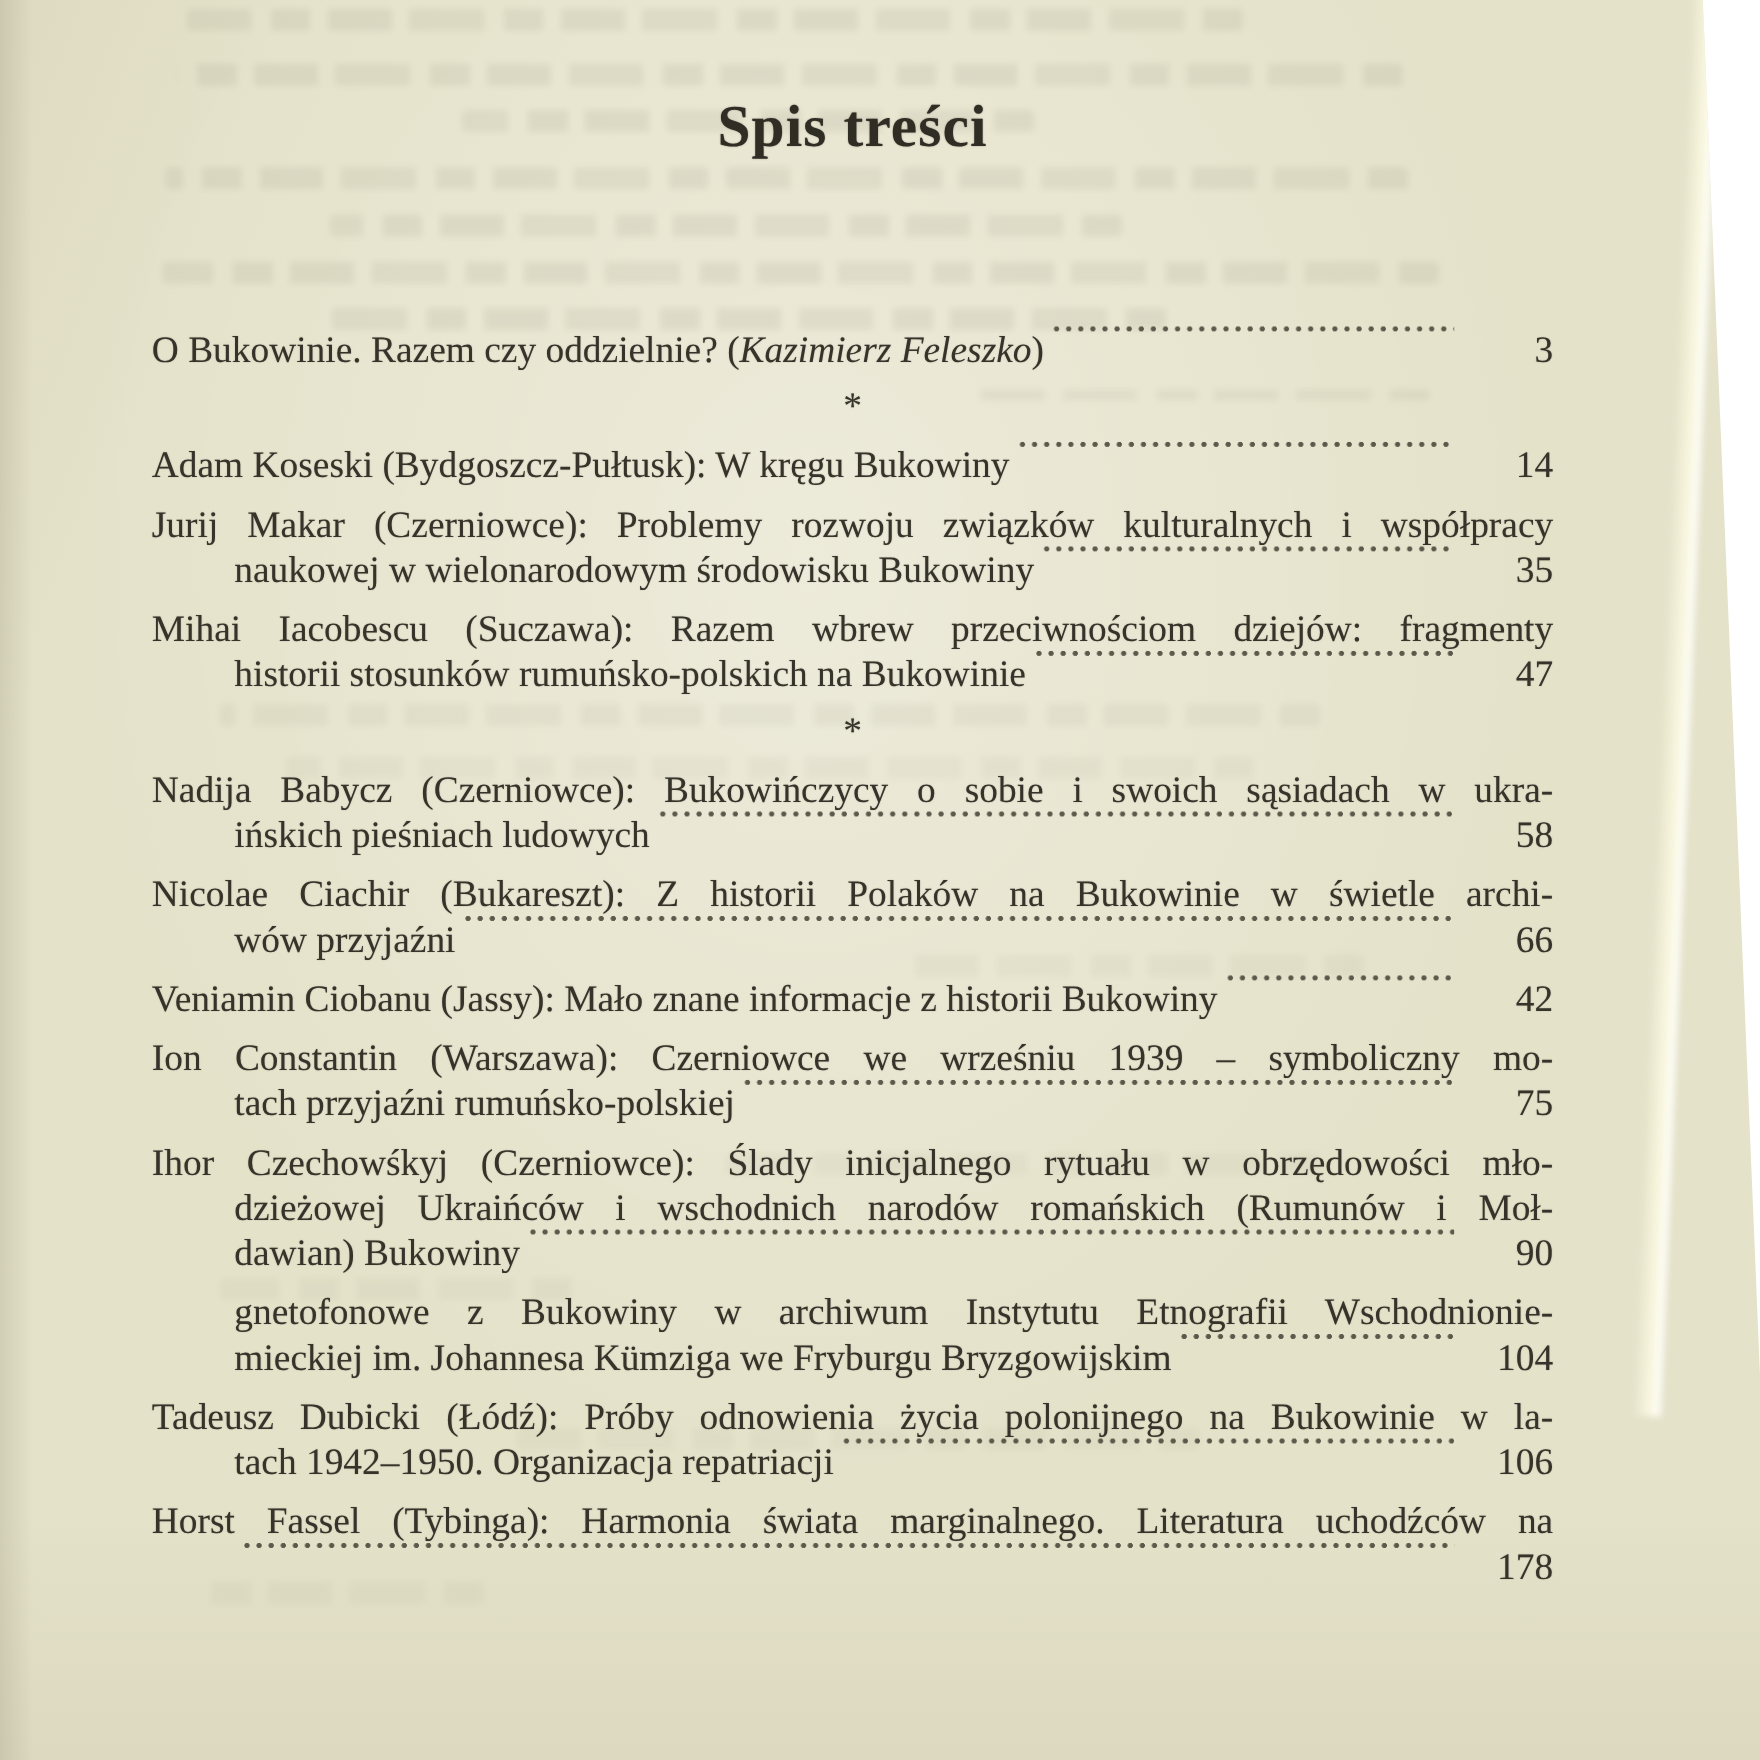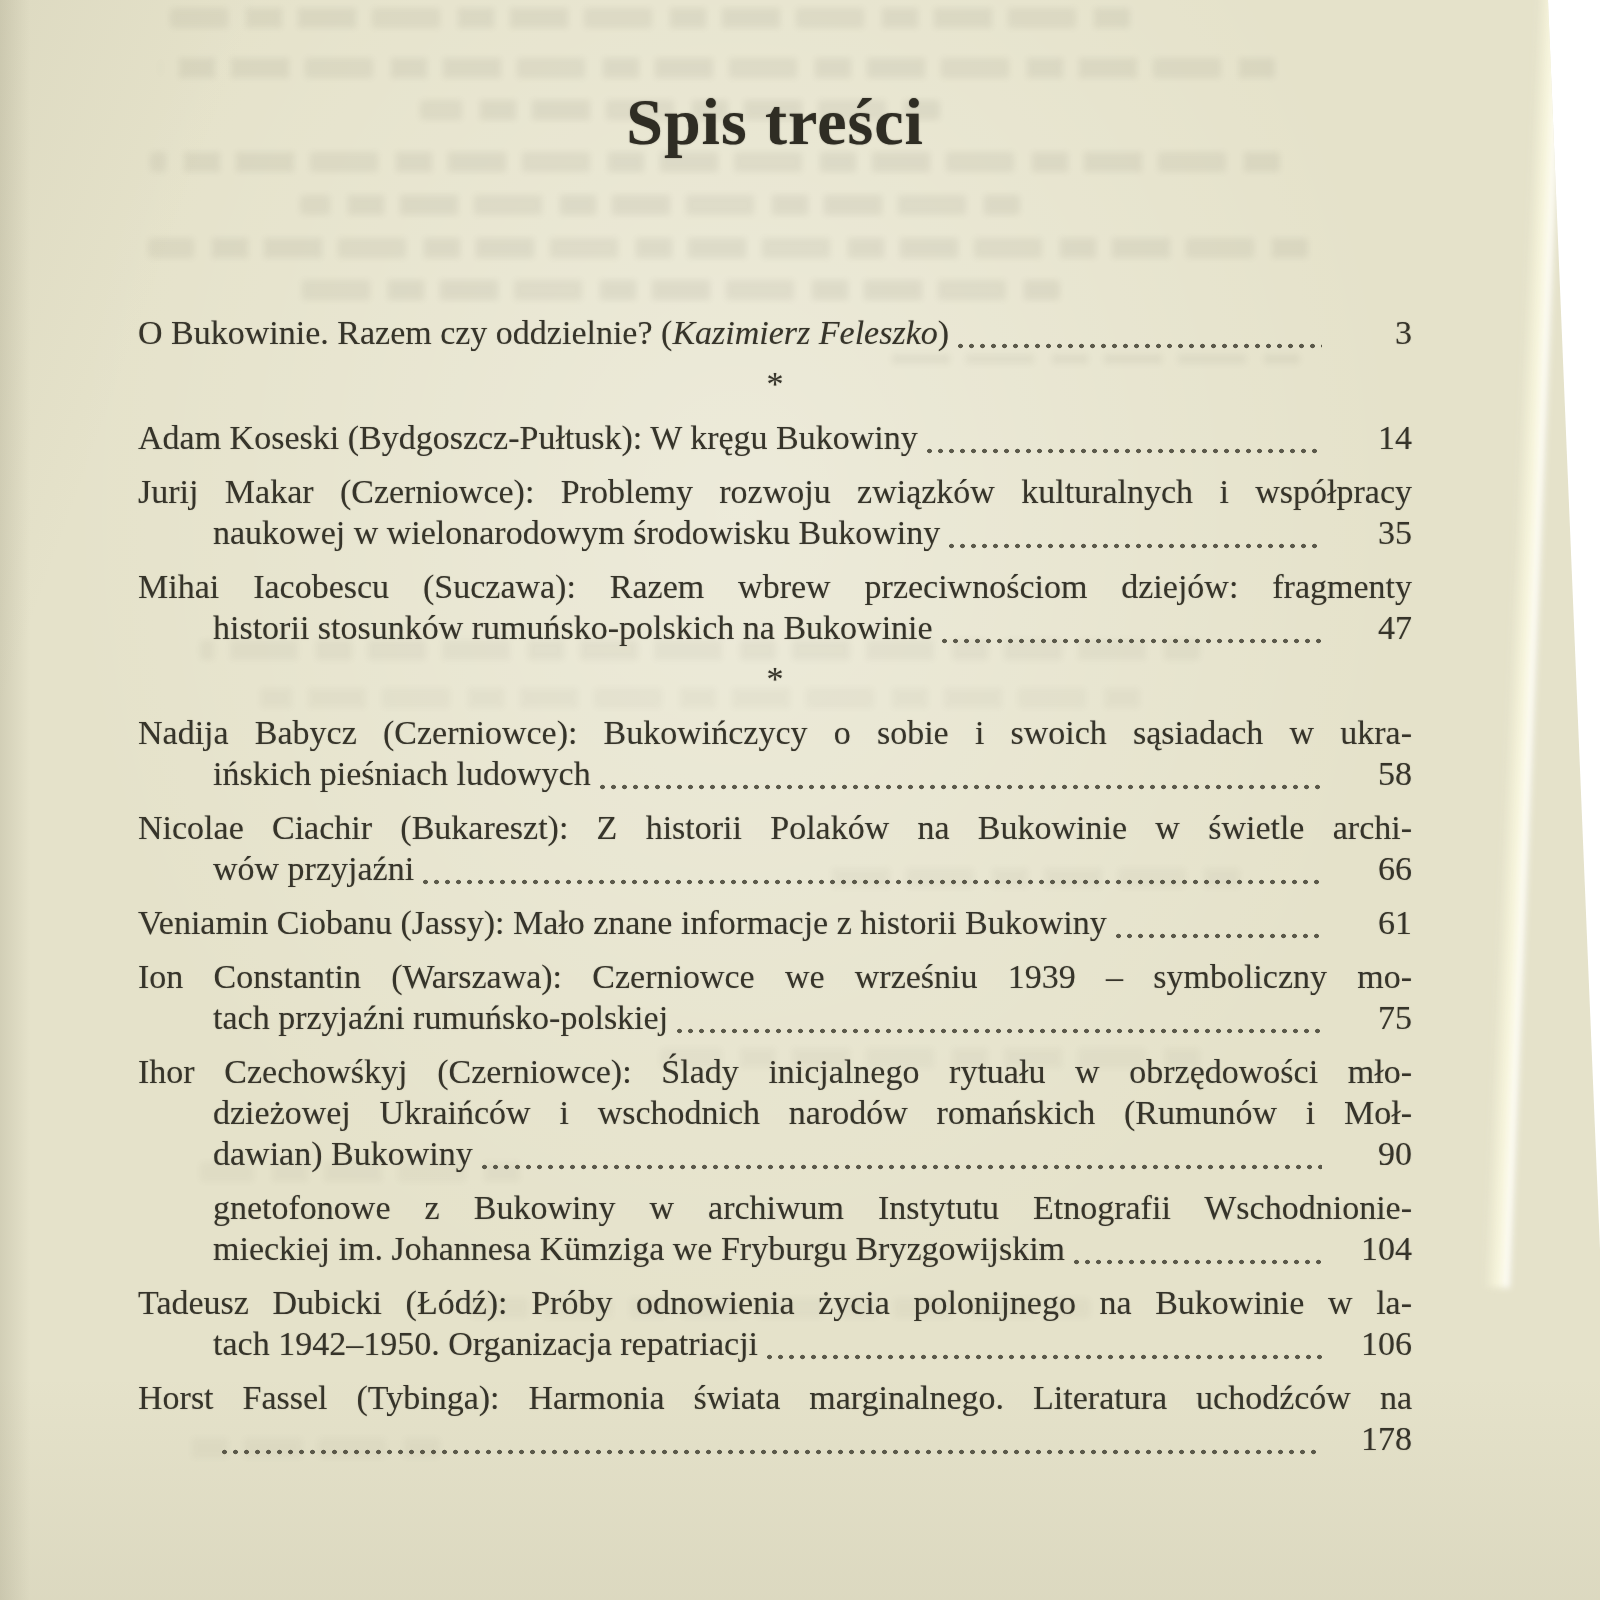--- a/index.html
+++ b/index.html
@@ -45,35 +45,35 @@
   }
 
   
   .content {
     position: absolute; left: 138px; right: 188px; top: 0;
     color: #36342a;
   }
   .title {
     margin: 84px 0 0 0;
     text-align: center;
-    font-size: 66px; font-weight: bold;
+    font-size: 54px; font-weight: bold;
     letter-spacing: 1px;
     color: #2f2d24;
     text-shadow: 0 0 1.5px rgba(47,45,36,0.45);
   }
   .toc { margin-top: 152px; }
   .entry {
     font-size: 34px; line-height: 41px;
     margin-top: 13px;
     color: #36342a;
     text-shadow: 0 0 1.2px rgba(54,52,42,0.38);
   }
   .line.cont { padding-left: 75px; }
   .line.fill { text-align: justify; text-align-last: justify; }
-  .line.last { display: flex; align-items: flex-end; }
+  .line.last { display: flex; align-items: flex-start; }
   .line.last .line-text { flex: 0 0 auto; white-space: pre; }
   .it { font-style: italic; }
   .dots {
     flex: 1 1 auto; height: 8px;
     margin: 0 14px 0 8px;
     background-image: radial-gradient(circle at 3.5px 4px, #4c4a3c 2.1px, rgba(0,0,0,0) 2.6px);
     background-size: 11px 8px;
     background-repeat: repeat-x;
     background-position: left bottom;
     transform: translateY(-3px);
@@ -160,21 +160,21 @@
           <div class="line cont last">
             <span class="line-text"><span>wów przyjaźni</span></span>
             <span class="dots"></span>
             <span class="pg">66</span>
           </div>
         </div>
         <div class="entry">
           <div class="line last">
             <span class="line-text"><span>Veniamin Ciobanu (Jassy): Mało znane informacje z historii Bukowiny</span></span>
             <span class="dots"></span>
-            <span class="pg">61</span>
+            <span class="pg">42</span>
           </div>
         </div>
         <div class="entry">
           <div class="line fill"><span class="line-text"><span>Ion Constantin (Warszawa): Czerniowce we wrześniu 1939 – symboliczny mo-</span></span></div>
           <div class="line cont last">
             <span class="line-text"><span>tach przyjaźni rumuńsko-polskiej</span></span>
             <span class="dots"></span>
             <span class="pg">75</span>
           </div>
         </div>

